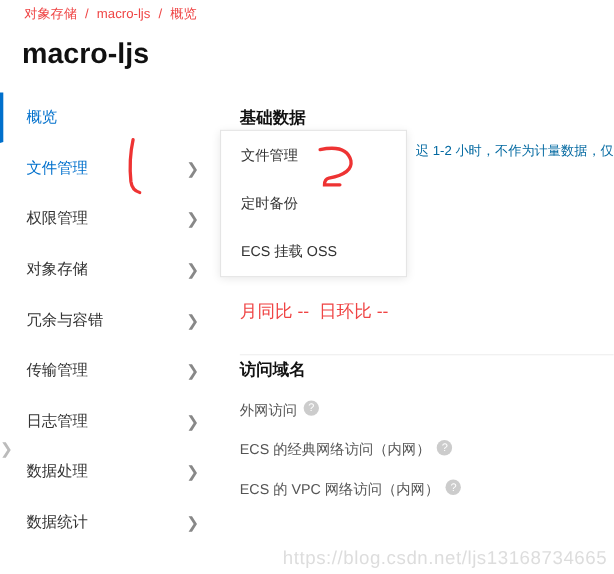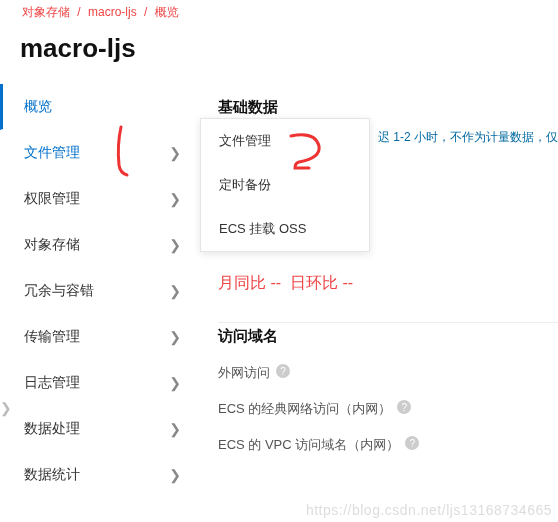--- a/index.html
+++ b/index.html
@@ -22,21 +22,21 @@
   .big-num { font-size: 28px; color: #222; margin-top: 18px; }
   .big-num .unit { font-size: 14px; margin-left: 3px; }
   .compare { font-size: 16px; color: #ef4444; margin-top: 22px; }
   .divider { border-top: 1px solid #eee; margin: 28px 0 0 0; }
   .access-row { font-size: 13px; color: #555; margin-top: 18px; display: flex; align-items: flex-start; gap: 6px; }
   .help-icon { display: inline-flex; width: 14px; height: 14px; border-radius: 50%; background: #ccc; color: #fff; font-size: 10px; align-items: center; justify-content: center; }
   .annot { position: absolute; pointer-events: none; z-index: 20; }
   .annot1 { left: 113px; top: 125px; width: 22px; height: 55px; }
   .annot2 { left: 285px; top: 128px; width: 45px; height: 45px; }
   .annot1 svg, .annot2 svg { overflow: visible; }
-  .watermark { position: absolute; bottom: 4px; right: 6px; font-size: 14px; color: #ddd; letter-spacing: 0.5px; pointer-events: none; }
+  .watermark { position: absolute; bottom: 4px; right: 6px; font-size: 17px; color: #ddd; letter-spacing: 0.5px; pointer-events: none; }
   .left-arrow { position: absolute; left: 0px; top: 400px; color: #bbb; font-size: 14px; }
   .main-inner { position: relative; }
 </style>
 </head>
 <body>
 
 <div class="breadcrumb">
   <span>对象存储</span>
   <span>/</span>
   <span>macro-ljs</span>
@@ -100,21 +100,21 @@
       <div class="section-title" style="margin-top:4px;">访问域名</div>
       <div class="access-row">
         <span>外网访问</span>
         <span class="help-icon">?</span>
       </div>
       <div class="access-row">
         <span>ECS 的经典网络访问（内网）</span>
         <span class="help-icon">?</span>
       </div>
       <div class="access-row">
-        <span>ECS 的 VPC 访问域名（内网）</span>
+        <span>ECS 的 VPC 网络访问（内网）</span>
         <span class="help-icon">?</span>
       </div>
     </div>
   </div>
 </div>
 
 <div class="popup">
   <div class="popup-item">
     <span>文件管理</span>
   </div>

